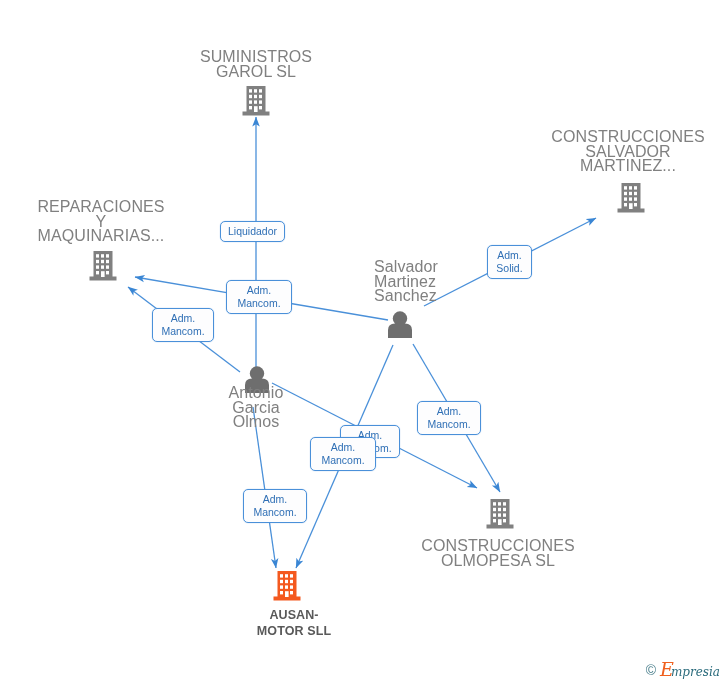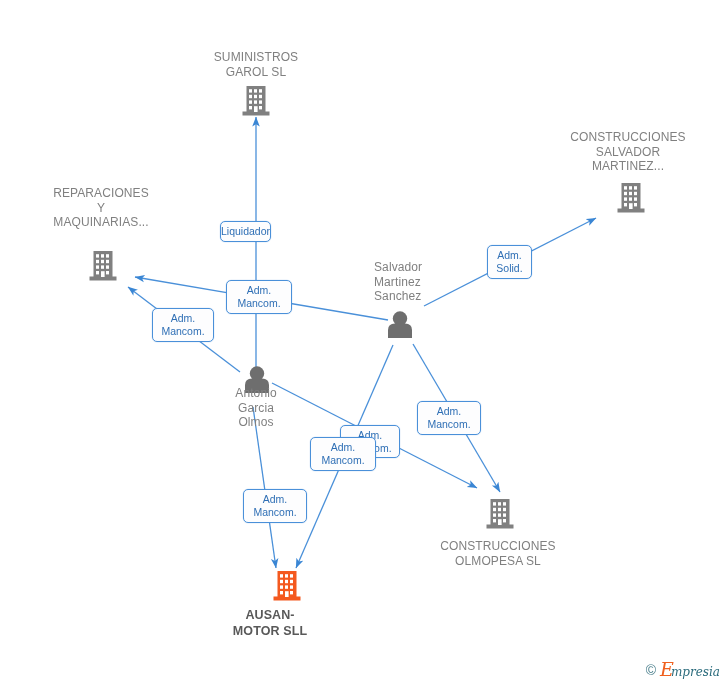--- a/index.html
+++ b/index.html
@@ -21,21 +21,21 @@
     height: 685px;
   }
   svg.layer {
     position: absolute;
     left: 0; top: 0;
     width: 728px;
     height: 685px;
   }
   .node-label {
     position: absolute;
-    font-size: 12px;
+    font-size: 16px;
     line-height: 14.5px;
     color: #808080;
     text-align: center;
     letter-spacing: 0.1px;
     white-space: pre-line;
     pointer-events: none;
   }
   .node-label.company-hl {
     color: #595959;
     font-weight: bold;
@@ -207,36 +207,36 @@
         </g>
       </g>
   </svg>
 
   <div id="labels-group">
       <div class="node-label" style="left: 166px; top: 50px; width: 180px;">SUMINISTROS
 GAROL SL</div>
       <div class="node-label" style="left: 538px; top: 130px; width: 180px;">CONSTRUCCIONES
 SALVADOR
 MARTINEZ...</div>
-      <div class="node-label" style="left: 11px; top: 186px; width: 180px;">REPARACIONES
+      <div class="node-label" style="left: 11px; top: 200px; width: 180px;">REPARACIONES
 Y
 MAQUINARIAS...</div>
       <div class="node-label" style="left: 408px; top: 539px; width: 180px;">CONSTRUCCIONES
 OLMOPESA SL</div>
-      <div class="node-label company-hl" style="left: 180px; top: 608px; width: 180px;">AUSAN-
+      <div class="node-label company-hl" style="left: 204px; top: 608px; width: 180px;">AUSAN-
 MOTOR SLL</div>
       <div class="node-label person person-left" style="left: 374px; top: 260px; width: 120px;">Salvador
 Martinez
 Sanchez</div>
       <div class="node-label person" style="left: 166px; top: 386px; width: 180px;">Antonio
 Garcia
 Olmos</div>
     </div>
   <div id="badges-group">
-      <div class="badge" style="left: 220px; top: 221px; width: 51px; height: 21px;">Liquidador</div>
+      <div class="badge" style="left: 220px; top: 221px; width: 65px; height: 21px;">Liquidador</div>
       <div class="badge" style="left: 226px; top: 280px; width: 66px; height: 34px;">Adm.
 Mancom.</div>
       <div class="badge" style="left: 152px; top: 308px; width: 62px; height: 34px;">Adm.
 Mancom.</div>
       <div class="badge" style="left: 487px; top: 245px; width: 45px; height: 34px;">Adm.
 Solid.</div>
       <div class="badge" style="left: 417px; top: 401px; width: 64px; height: 34px;">Adm.
 Mancom.</div>
       <div class="badge" style="left: 340px; top: 425px; width: 60px; height: 33px;">Adm.
 Mancom.</div>

